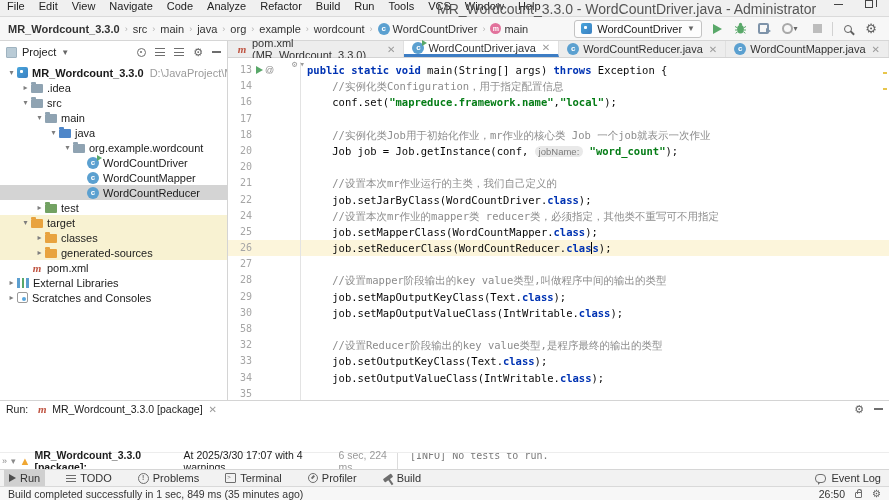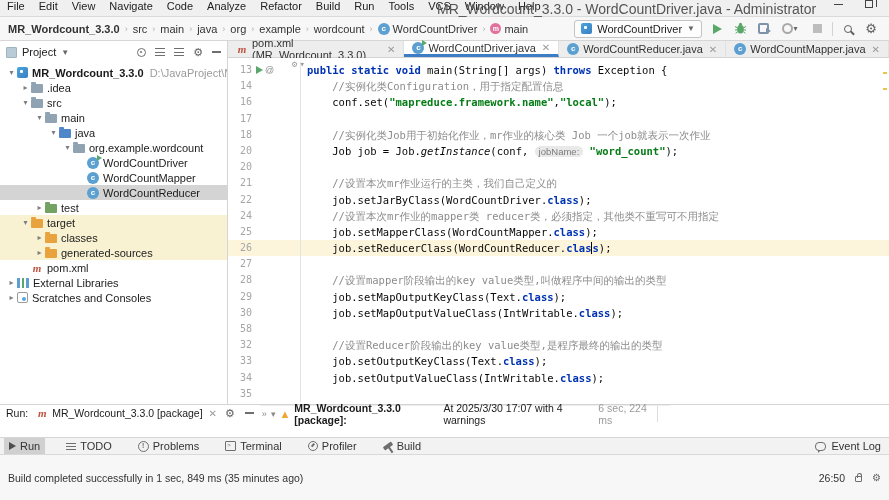--- a/index.html
+++ b/index.html
@@ -91,28 +91,28 @@
   .code-line.current { background:var(--current_line,#fcf5db); }
   .gutter-num { flex:0 0 24px; text-align:right; color:#a6a6a6; font-size:10px; }
   .gutter-ic { flex:0 0 26px; display:flex; align-items:center; gap:2px; padding-left:4px; }
   .fold-col { flex:0 0 22px; }
   .run-gutter { width:0; height:0; border-left:7px solid var(--run_green,#59a869); border-top:4.5px solid transparent; border-bottom:4.5px solid transparent; }
   .at-gutter { color:#8a8a8a; font-size:9px; font-family:"Liberation Sans",sans-serif; }
   .code-area { flex:1; border-left:1px solid #e3e3e3; padding-left:6px; white-space:pre; color:#080808; }
   .kw { color:var(--keyword,#0033b3); font-weight:bold; }
   .str { color:var(--string,#067d17); font-weight:bold; }
   .com { color:var(--comment,#8c8c8c); }
-  .staticm { font-style:italic; }
+  .staticm { }
   .hint { background:#e9e9e9; color:#7c7c7c; border-radius:6px; padding:0 4px; font-family:"Liberation Sans",sans-serif; font-size:9.5px; }
   .caret { display:inline-block; width:1px; height:12px; background:#000; vertical-align:-2px; }
   .inspect-widget { position:absolute; top:1px; left:64px; color:#9a9a9a; font-size:9px; display:flex; gap:2px; align-items:center; }
   .stripe-mark { position:absolute; right:2px; width:4px; height:2px; background:#e8c64c; }
 
   
-  .run-panel { flex:0 0 33px; border-top:1px solid #d4d4d4; background:#fff; display:flex; flex-direction:row; font-size:10.5px; }
+  .run-panel { flex:0 0 33px; border-top:1px solid #d4d4d4; background:#fff; display:flex; flex-direction:column; font-size:10.5px;gap:35px; }
   .run-row1 { height:16px; display:flex; align-items:center; gap:8px; padding:0 6px; }
   .run-tab { display:flex; align-items:center; gap:4px; }
   .run-row1-icons { margin-left:auto; display:flex; gap:10px; align-items:center; color:#666; }
   .run-row2 { height:17px; display:flex; align-items:stretch; border-top:1px solid #ededed; }
   .run-left { flex:0 0 398px; display:flex; align-items:center; gap:4px; padding-left:2px; border-right:1px solid #dcdcdc; }
   .warn-tri { color:var(--warning,#f0a732); font-size:11px; line-height:11px; }
   .run-status-bold { font-weight:bold; }
   .run-duration { color:#9a9a9a; margin-left:4px; }
   .run-right { flex:1; font-family:"DejaVu Sans Mono", monospace; font-size:10px; color:#7a7a7a; padding-left:12px; overflow:hidden; position:relative; }
   .console-line { position:absolute; top:-3px; left:12px; white-space:pre; }
@@ -129,21 +129,21 @@
   .bi-terminal { width:11px; height:10px; border:1.5px solid #6e6e6e; border-radius:1px; color:#6e6e6e; font-size:6px; line-height:7px; padding-left:1px; }
   .bi-profiler { width:10px; height:10px; border:1.5px solid #6e6e6e; border-radius:50%; position:relative; }
   .bi-profiler::after { content:""; position:absolute; left:3.5px; top:1px; width:1.5px; height:4px; background:#6e6e6e; transform:rotate(40deg); }
   .bi-build { width:10px; height:4px; background:#6e6e6e; border-radius:1px; position:relative; transform:rotate(-35deg); }
   .bi-build::after { content:""; position:absolute; left:4px; top:3px; width:2px; height:7px; background:#6e6e6e; }
   .event-log { margin-left:auto; display:flex; align-items:center; gap:5px; color:#333; padding-right:4px; }
   .bubble-ic { width:11px; height:9px; border:1.5px solid #6e6e6e; border-radius:4px; position:relative; }
   .bubble-ic::after { content:""; position:absolute; left:2px; bottom:-3px; border-top:3px solid #6e6e6e; border-right:3px solid transparent; }
 
   
-  .statusbar { flex:0 0 13px; background:#f7f7f7; border-top:1px solid #d9d9d9; display:flex; align-items:center; padding:16px 8px; font-size:10.5px; color:#333; }
+  .statusbar { flex:0 0 13px; background:#f7f7f7; border-top:1px solid #d9d9d9; display:flex; align-items:center; padding:0 8px; font-size:10.5px; color:#333; }
   .sb-right { margin-left:auto; display:flex; align-items:center; gap:10px; }
   .lock-ic { width:7px; height:6px; border:1px solid #6e6e6e; border-radius:1px; position:relative; margin-top:3px; }
   .lock-ic::before { content:""; position:absolute; top:-4px; left:1px; width:3px; height:4px; border:1px solid #6e6e6e; border-bottom:none; border-radius:3px 3px 0 0; }
 </style>
 </head>
 <body>
 
 <div class="app">
 
   <div class="titlebar">

